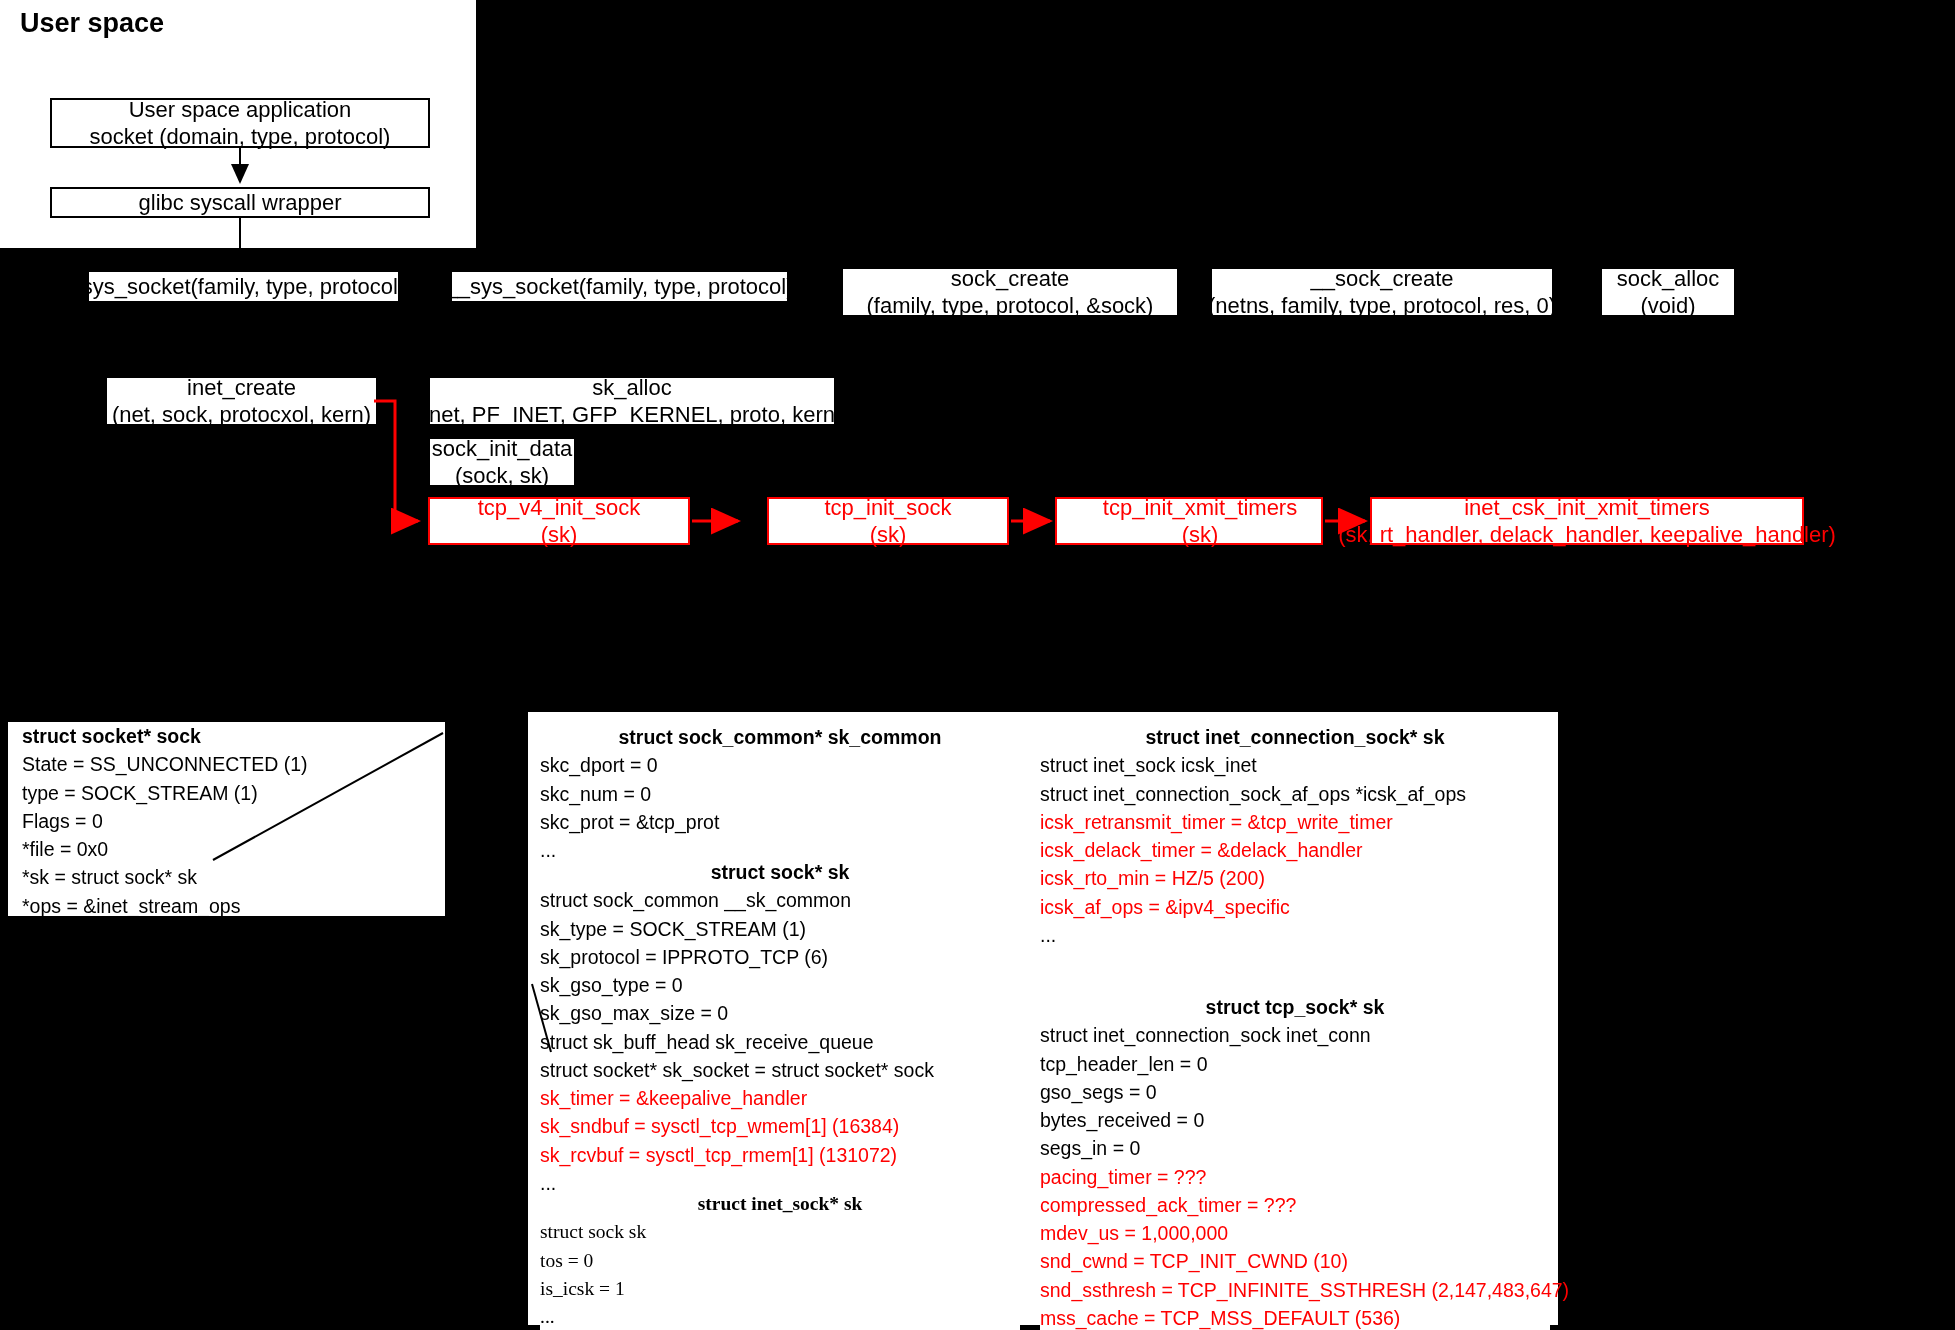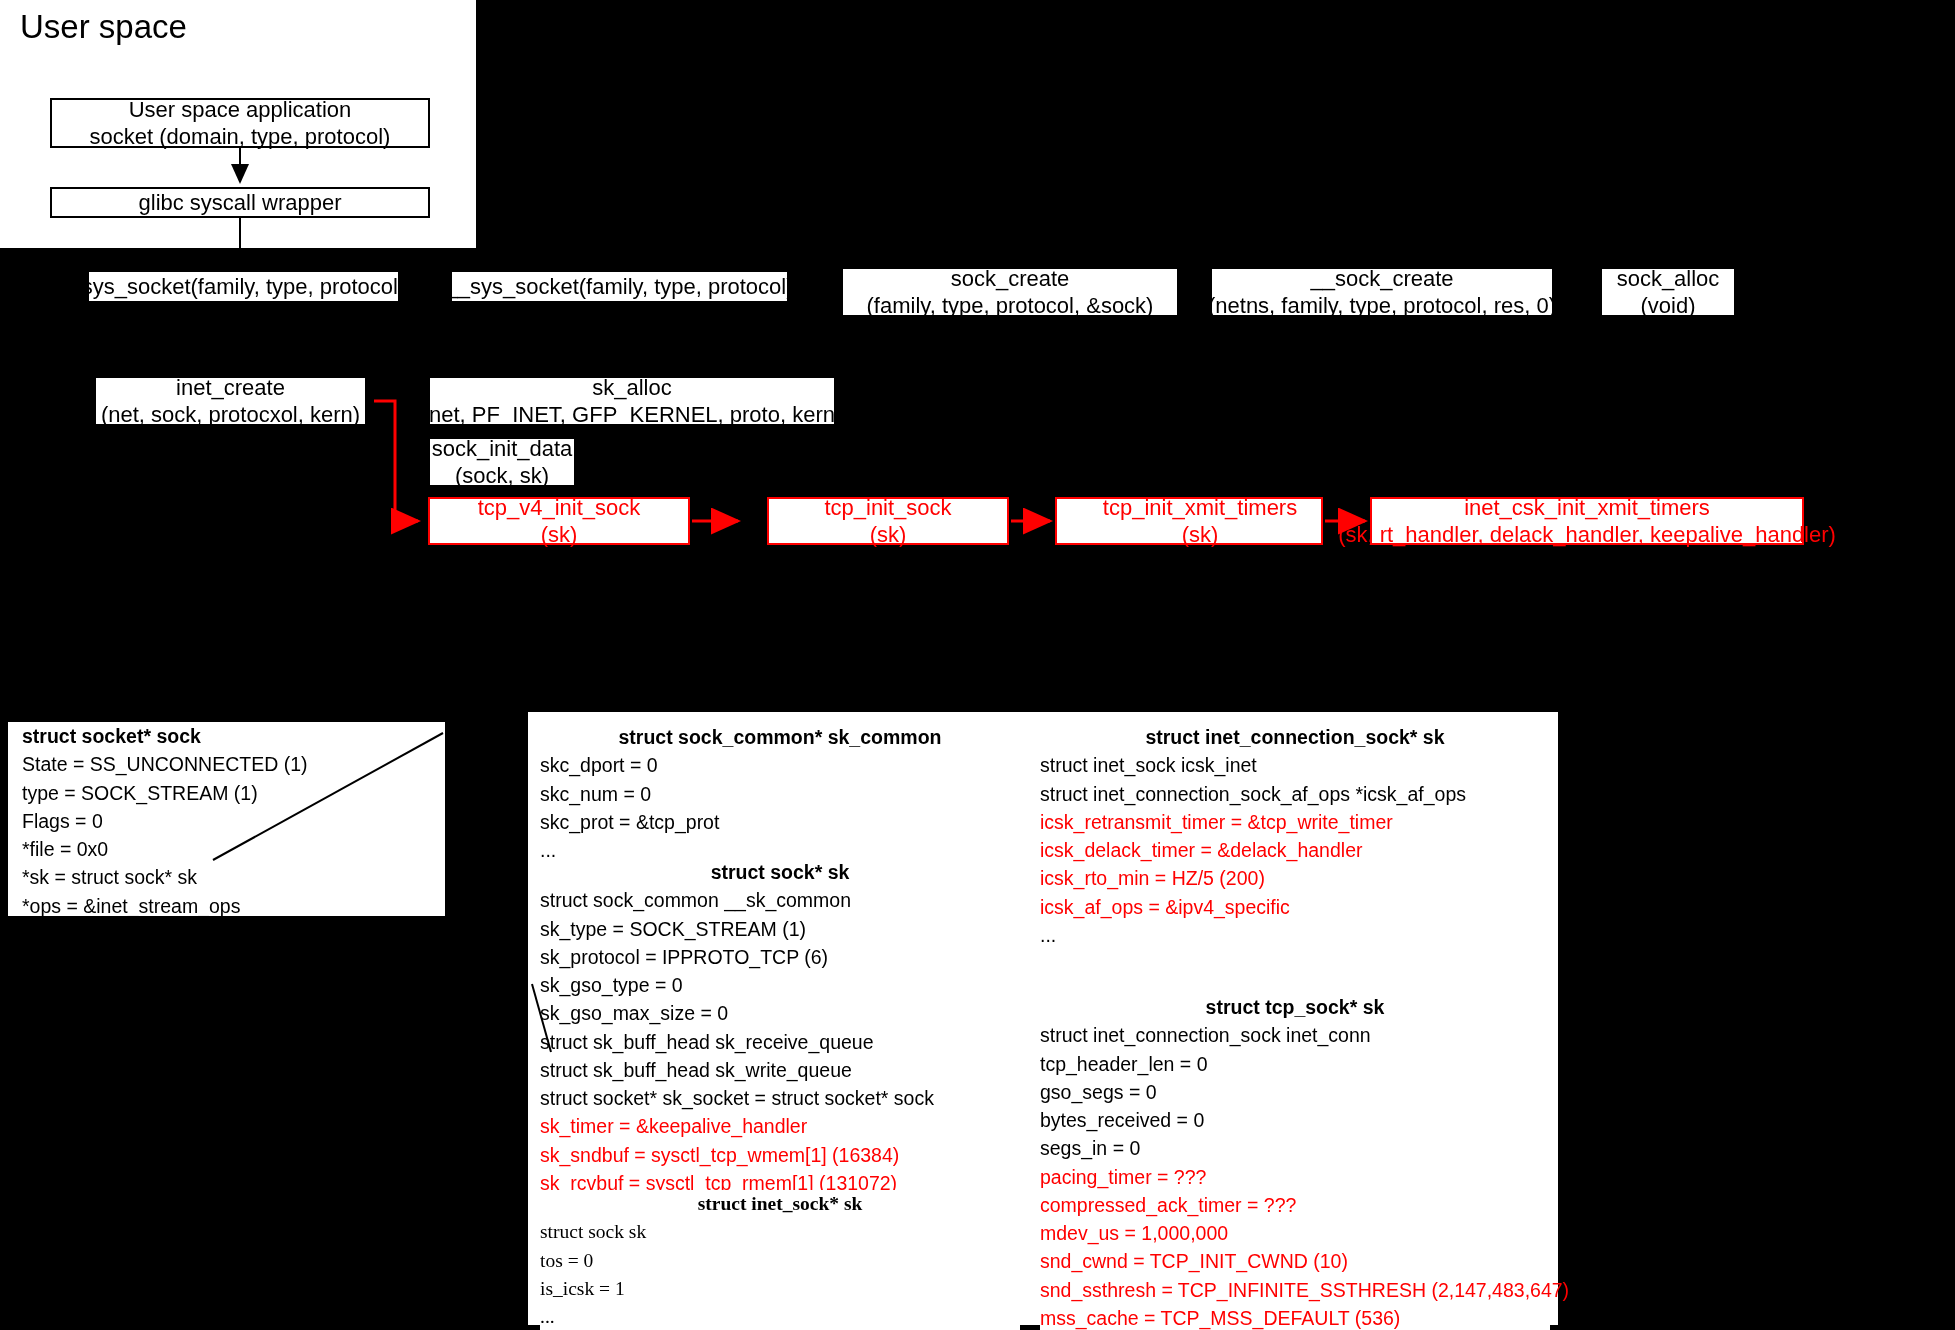--- a/index.html
+++ b/index.html
@@ -4,21 +4,21 @@
 <style>
   html,body{margin:0;padding:0;background:#000;}
   body{width:1955px;height:1330px;position:relative;overflow:hidden;
        font-family:"Liberation Sans",sans-serif;color:#000;}
   .panel{position:absolute;background:#fff;box-sizing:border-box;}
   .box{position:absolute;background:#fff;border:2px solid #000;box-sizing:border-box;
        display:flex;flex-direction:column;align-items:center;justify-content:center;
        text-align:center;font-size:22px;line-height:1.25;}
   .box.red{border-color:#ff0000;color:#ff0000;}
   .box .ln{display:block;white-space:nowrap;}
-  .title{position:absolute;font-size:33px;font-weight:normal;}
+  .title{position:absolute;font-size:27px;font-weight:bold;}
   .listbox{position:absolute;background:#fff;box-sizing:border-box;}
   .hdr{font-weight:bold;text-align:center;font-size:19.5px;line-height:1.45;}
   .row{font-size:19.5px;line-height:1.45;white-space:nowrap;}
   .row.r{color:#ff0000;}
   svg.ov{position:absolute;left:0;top:0;width:1955px;height:1330px;overflow:visible;
          pointer-events:none;}
 </style>
 </head>
 <body>
 
@@ -51,21 +51,21 @@
 <div class="box" style="left:1210px;top:267px;width:344px;height:50px;">
   <span class="ln">__sock_create</span>
   <span class="ln">(netns, family, type, protocol, res, 0)</span>
 </div>
 
 <div class="box" style="left:1600px;top:267px;width:136px;height:50px;">
   <span class="ln">sock_alloc</span>
   <span class="ln">(void)</span>
 </div>
 
-<div class="box" style="left:94px;top:376px;width:273px;height:50px;">
+<div class="box" style="left:105px;top:376px;width:273px;height:50px;">
   <span class="ln">inet_create</span>
   <span class="ln">(net, sock, protocxol, kern)</span>
 </div>
 
 <div class="box" style="left:428px;top:376px;width:408px;height:50px;">
   <span class="ln">sk_alloc</span>
   <span class="ln">(net, PF_INET, GFP_KERNEL, proto, kern)</span>
 </div>
 
 <div class="box" style="left:428px;top:437px;width:148px;height:50px;">
@@ -117,21 +117,20 @@
 </div>
 
 <div class="listbox" style="left:540px;top:858px;width:480px;">
   <div class="hdr">struct sock* sk</div>
   <div class="row">struct sock_common __sk_common</div>
   <div class="row">sk_type = SOCK_STREAM (1)</div>
   <div class="row">sk_protocol = IPPROTO_TCP (6)</div>
   <div class="row">sk_gso_type = 0</div>
   <div class="row">sk_gso_max_size = 0</div>
   <div class="row">struct sk_buff_head sk_receive_queue</div>
-  <div class="row">struct sk_buff_head sk_write_queue</div>
   <div class="row">struct socket* sk_socket = struct socket* sock</div>
   <div class="row r">sk_timer = &amp;keepalive_handler</div>
   <div class="row r">sk_sndbuf = sysctl_tcp_wmem[1] (16384)</div>
   <div class="row r">sk_rcvbuf = sysctl_tcp_rmem[1] (131072)</div>
   <div class="row">...</div>
 </div>
 
 <div class="listbox" style="left:540px;top:1190px;width:480px;font-family:Liberation Serif, serif;">
   <div class="hdr">struct inet_sock* sk</div>
   <div class="row">struct sock sk</div>

